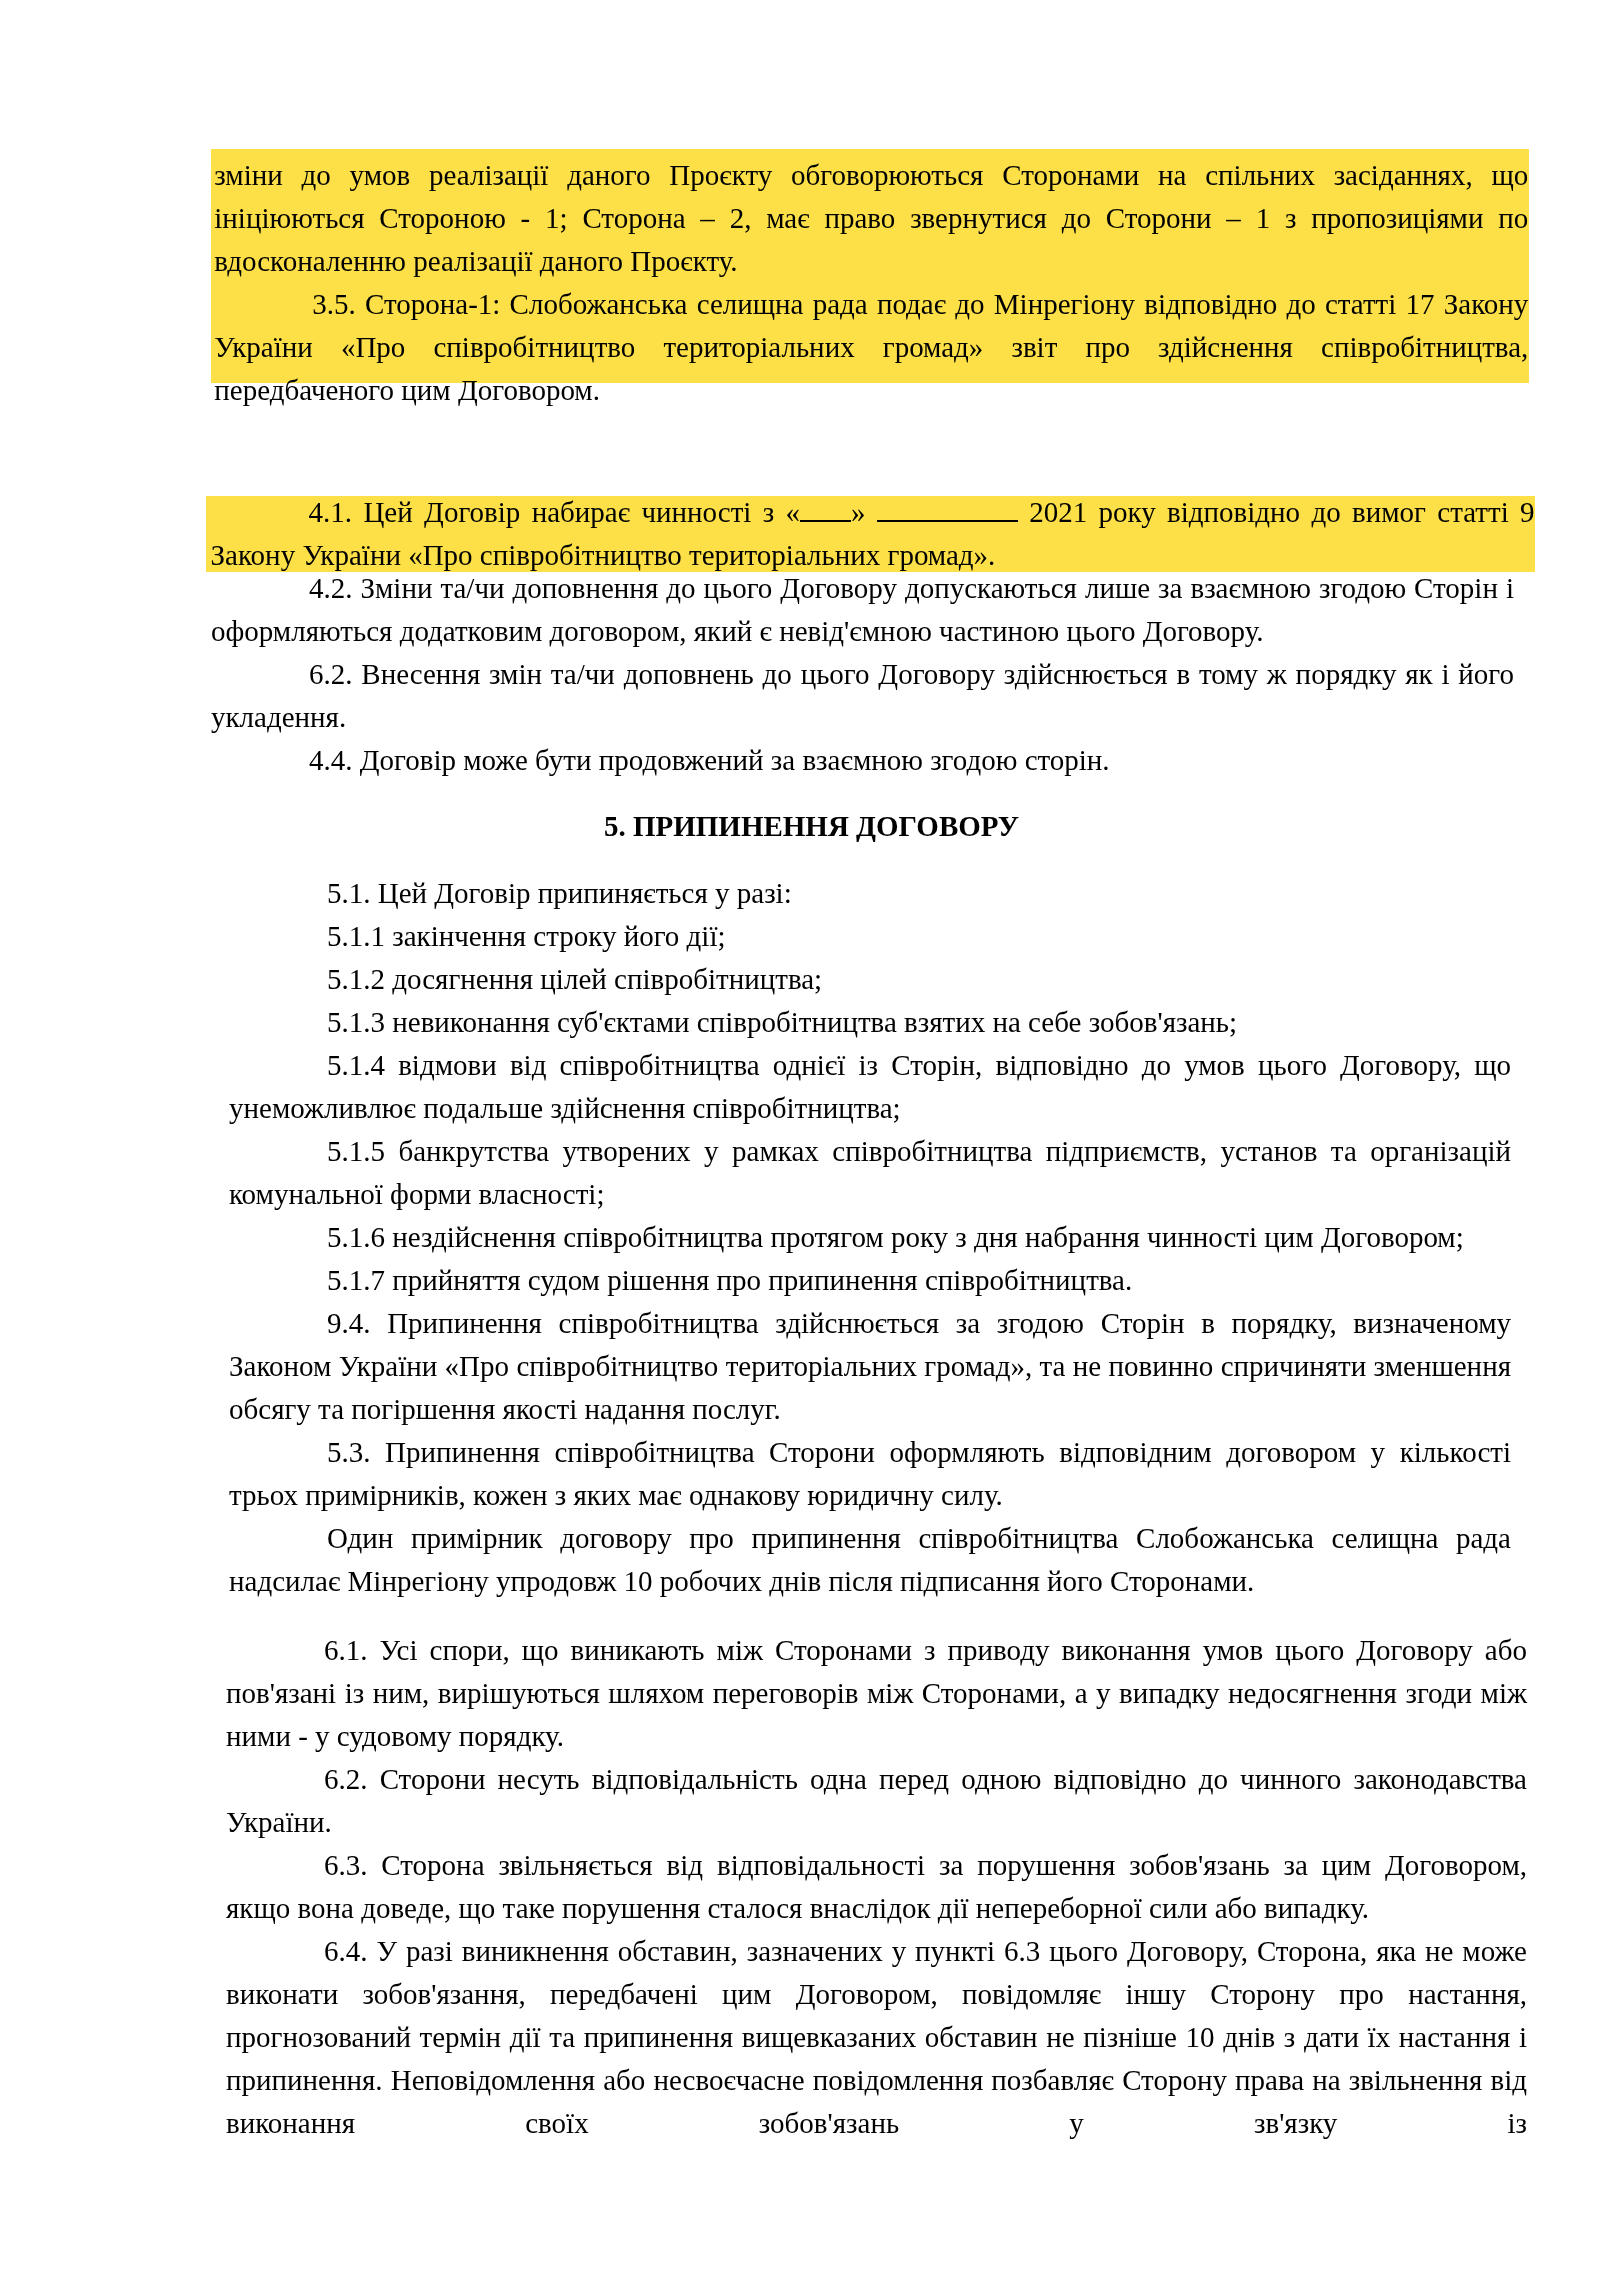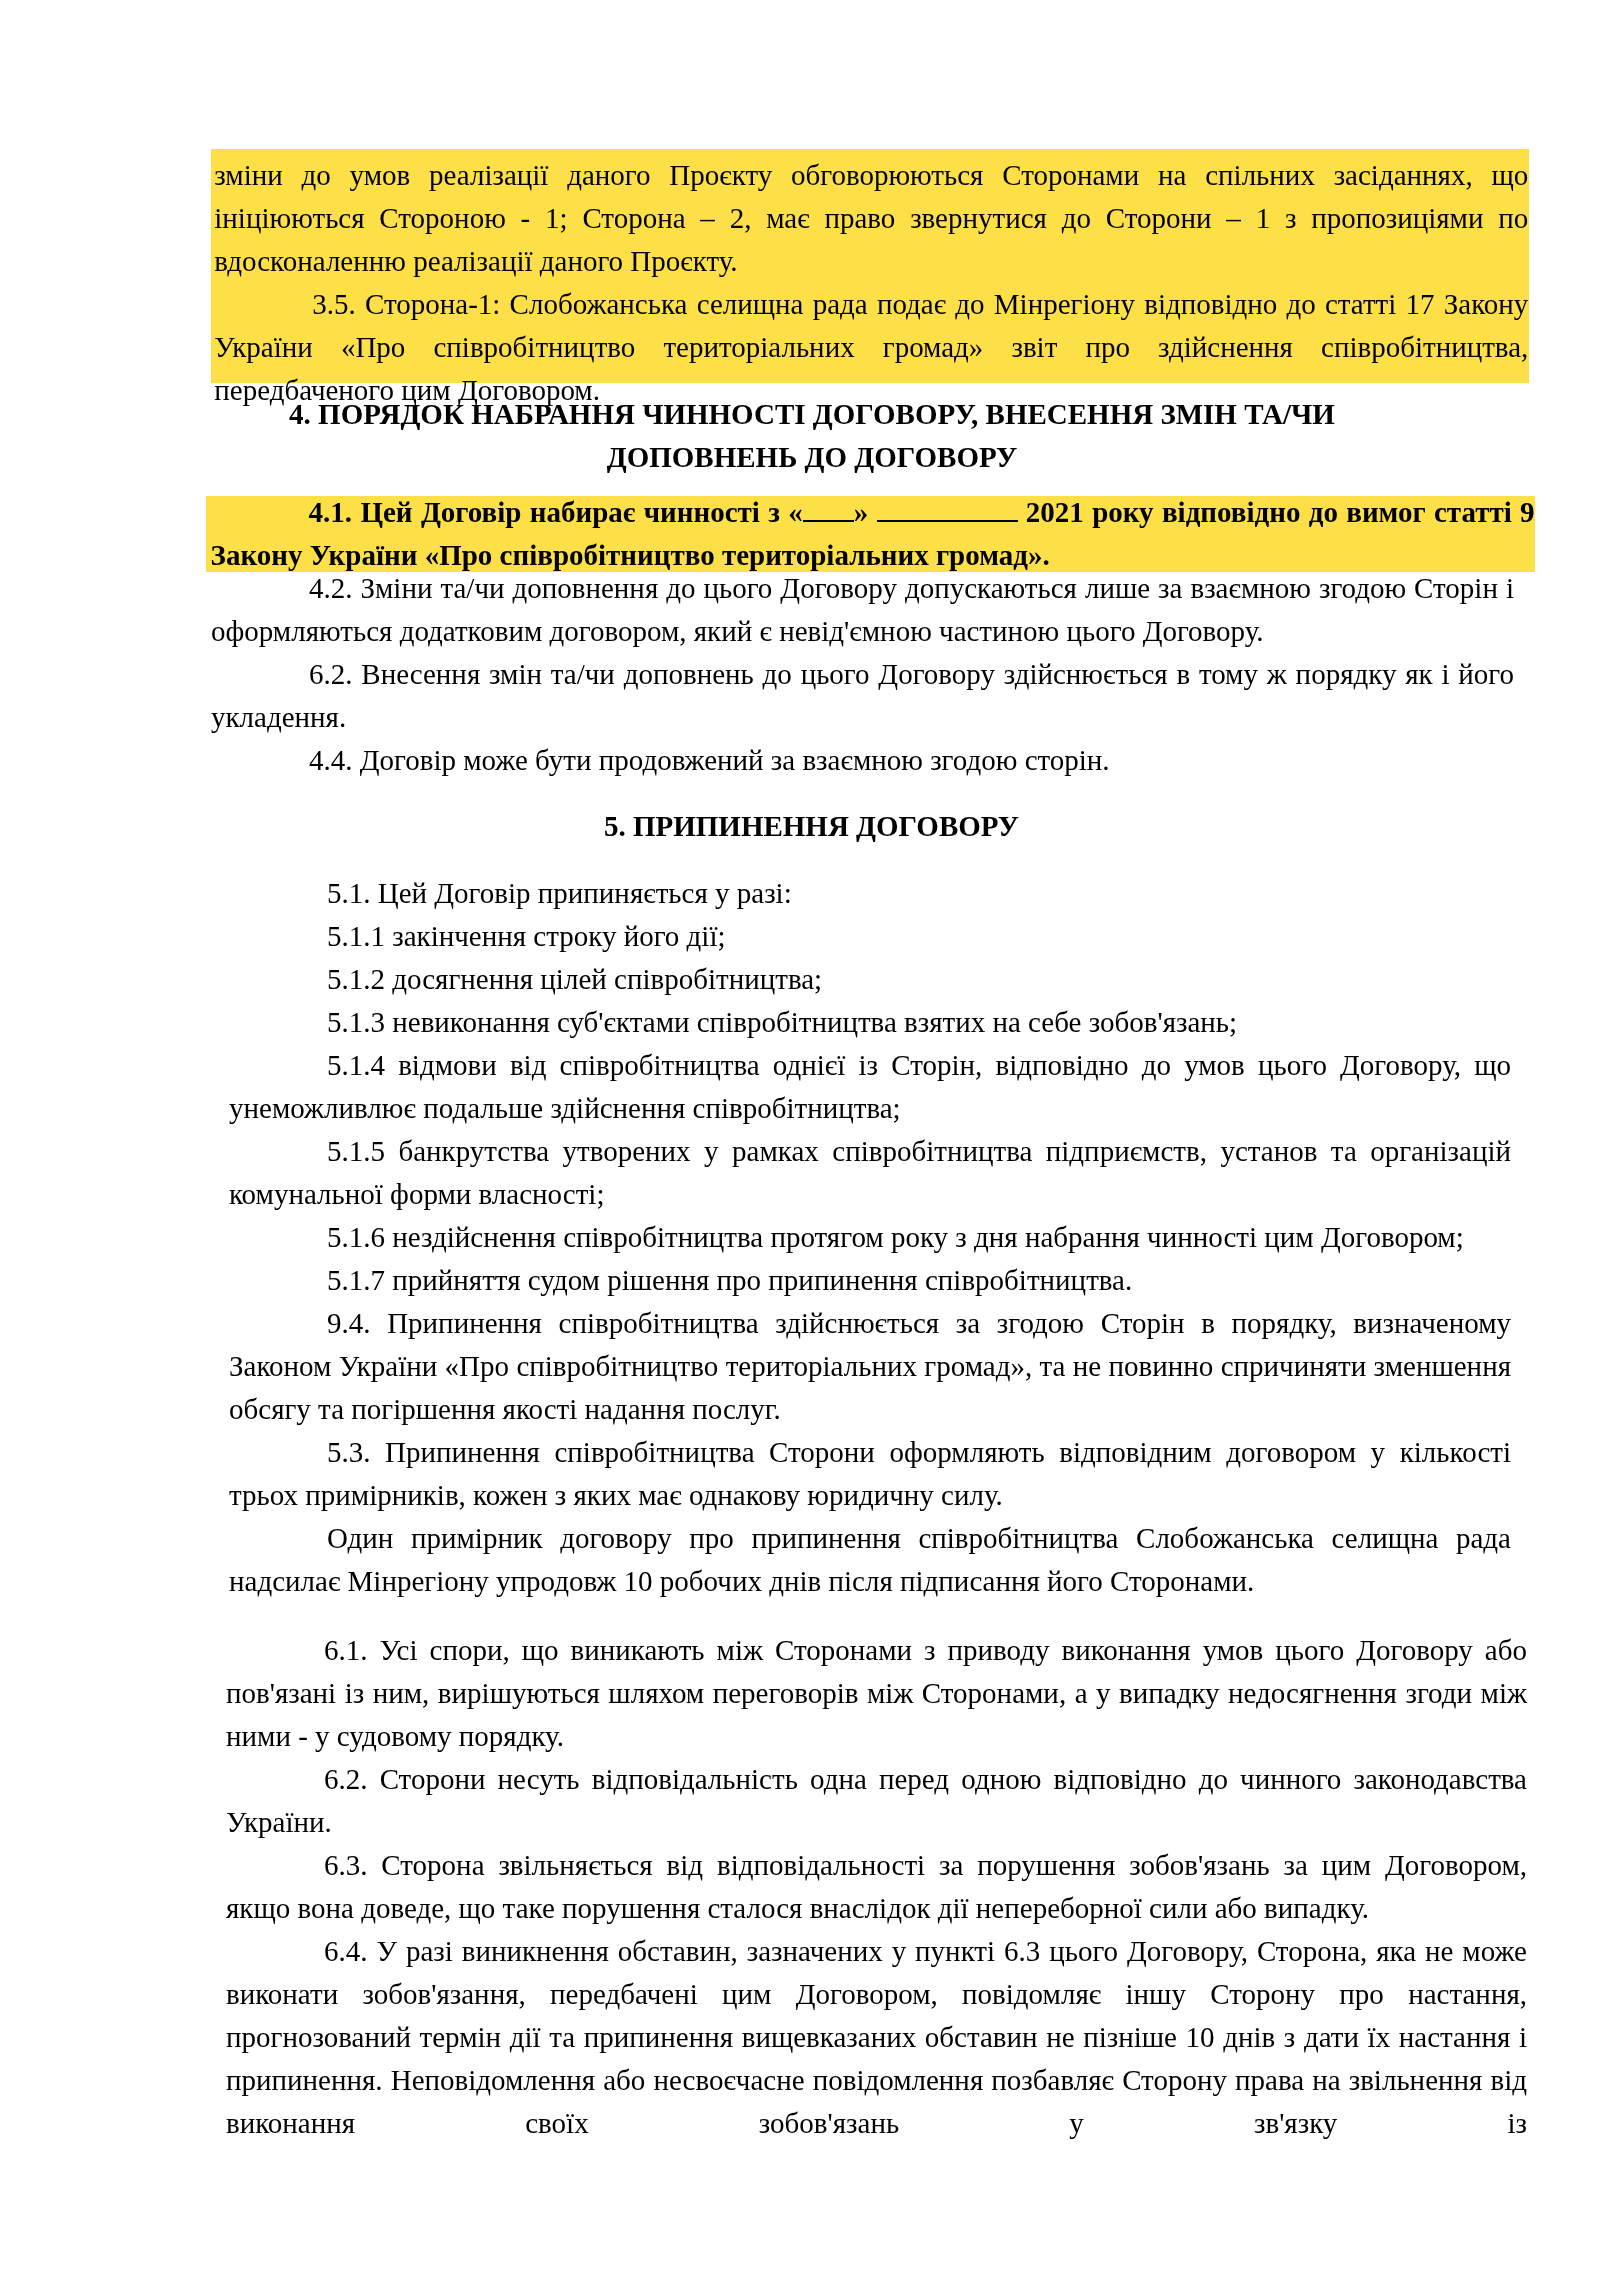--- a/index.html
+++ b/index.html
@@ -34,24 +34,23 @@
 </head>
 <body>
 
 <div class="page">
 
   <div class="block shade" style="left:211px; top:149px; width:1318px; height:234px;">
     <p class="para noindent" style="padding:0 0 0 3.3px; width:1314px; margin-top:5.2px;">зміни до умов реалізації даного Проєкту обговорюються Сторонами на спільних засіданнях, що ініціюються Стороною - 1; Сторона – 2, має право звернутися до Сторони – 1 з пропозиціями по вдосконаленню реалізації даного Проєкту.</p>
     <p class="para" style="padding:0 0 0 3.3px; width:1314px;">3.5. Сторона-1: Слобожанська селищна рада подає до Мінрегіону відповідно до статті 17 Закону України «Про співробітництво територіальних громад» звіт про здійснення співробітництва, передбаченого цим Договором.</p>
   </div>
 
-  <div class="heading" style="top:393px; left:236px; width:1152px;">4. ПОРЯДОК НАБРАННЯ ЧИННОСТІ ДОГОВОРУ, ВНЕСЕННЯ ЗМІН ТА/ЧИ ДОПОВНЕНЬ ДО ДОГОВОРУ</div>
 
   <div class="block shade" style="left:206px; top:496px; width:1329px; height:76px;">
-    <p class="para" style="padding:0 0 0 4.6px; width:1324px; margin-top:-5.2px;font-weight:bold;"><span>4.1. Цей Договір набирає чинності з «</span><span class="blank short"></span><span>» </span><span class="blank long"></span><span> 2021 року відповідно до вимог статті 9 Закону України «Про співробітництво територіальних громад».</span></p>
+    <p class="para" style="padding:0 0 0 4.6px; width:1324px; margin-top:-5.2px;"><span>4.1. Цей Договір набирає чинності з «</span><span class="blank short"></span><span>» </span><span class="blank long"></span><span> 2021 року відповідно до вимог статті 9 Закону України «Про співробітництво територіальних громад».</span></p>
   </div>
 
   <div class="block" style="left:211px; top:567px; width:1303px;">
     <p class="para">4.2. Зміни та/чи доповнення до цього Договору допускаються лише за взаємною згодою Сторін і оформляються додатковим договором, який є невід'ємною частиною цього Договору.</p>
     <p class="para">6.2. Внесення змін та/чи доповнень до цього Договору здійснюється в тому ж порядку як і його укладення.</p>
     <p class="para">4.4. Договір може бути продовжений за взаємною згодою сторін.</p>
   </div>
 
   <div class="heading" style="top:805px;">5. ПРИПИНЕННЯ ДОГОВОРУ</div>
 

